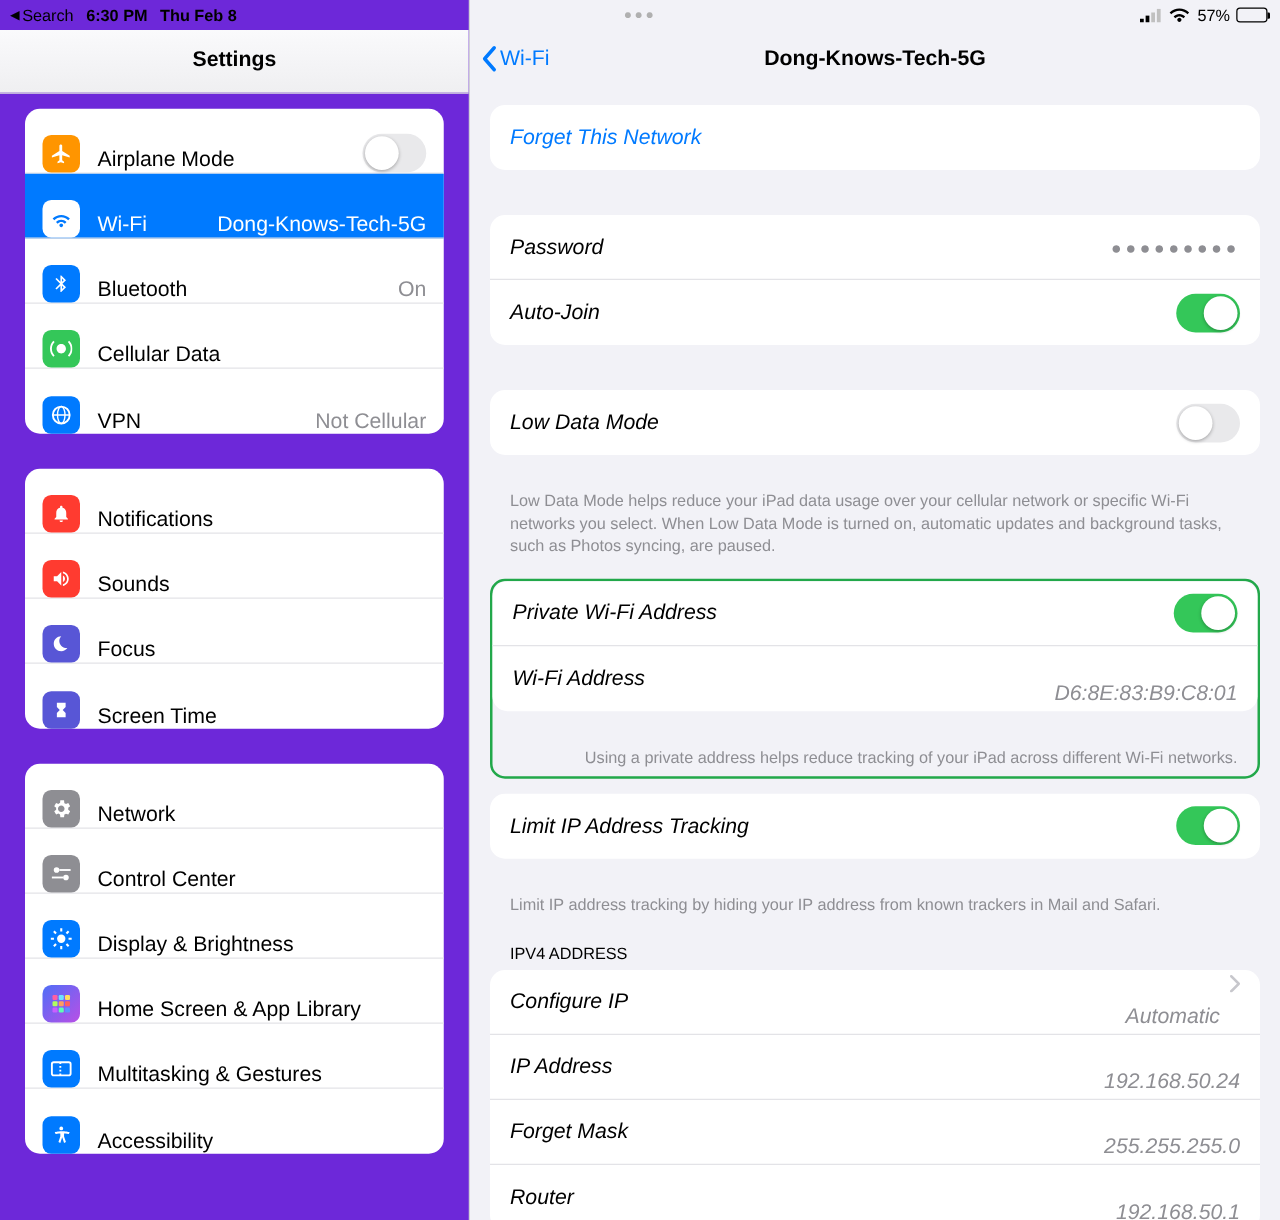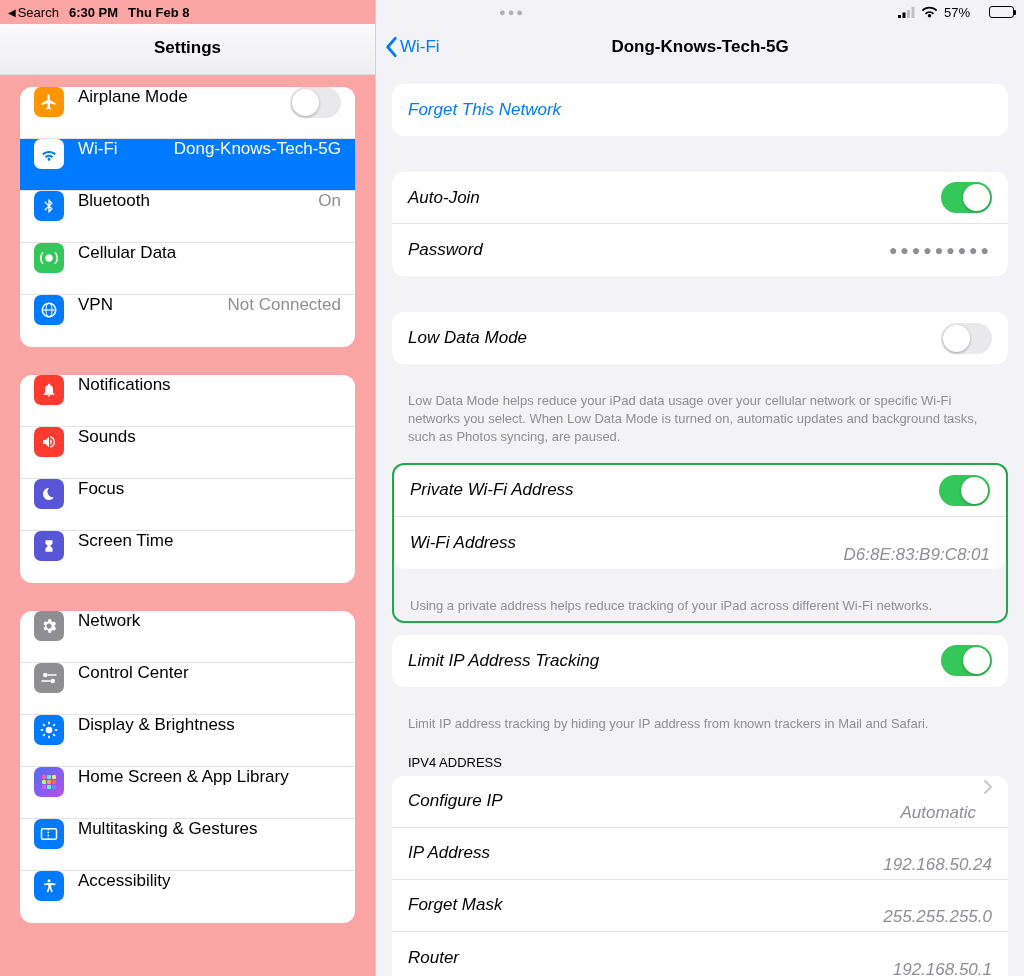--- a/index.html
+++ b/index.html
@@ -18,42 +18,42 @@
   .status-bar {
     position: absolute; top: 0; left: 0; right: 0; height: 24px;
     display: flex; align-items: center; padding: 0 10px 0 8px;
     font-size: 13px; font-weight: 600;
   }
   .status-left { display: flex; gap: 10px; align-items: center; }
   .status-back { font-weight: 500; display: flex; align-items: center; gap: 2px; }
   .status-back .tri { font-size: 10px; }
   .status-right { margin-left: auto; display: flex; align-items: center; gap: 6px; }
   .status-icon { display: inline-flex; }
-  .battery-wrap { display: flex; align-items: center; gap: 19px; font-size: 13px; font-weight: 500;}
+  .battery-wrap { display: flex; align-items: center; gap: 5px; font-size: 13px; font-weight: 500;}
   .battery { width: 25px; height: 12px; border: 1px solid #000; border-radius: 3px; position: relative; }
   .battery::after { content: ""; position: absolute; right: -3px; top: 3px; width: 2px; height: 5px; background: #000; border-radius: 0 1px 1px 0; }
   .battery .fill { background: #000; height: 100%; border-radius: 2px; }
   .dots-handle { position: absolute; top: 6px; left: 50%; transform: translateX(-50%); color: #b0b0b0; letter-spacing: 2px; font-size: 11px; }
 
   
   .sidebar {
     width: 376px; height: 100%; border-right: 1px solid #d0d0d5;
-    background: #fca5a5; padding-top: 24px; overflow: hidden;
+    background: #6d28d9; padding-top: 24px; overflow: hidden;
   }
   .sidebar-title {
     text-align: center; font-size: 17px; font-weight: 600; padding: 14px 0 16px;
     border-bottom: 1px solid #dcdcde;
     background: linear-gradient(#fafafc,#efeff1);
   }
   .sidebar-scroll { padding: 12px 20px 0; height: calc(100% - 54px); overflow-y: auto; }
   .group {
     background: #fff; border-radius: 12px; margin-bottom: 28px;
   }
   .row {
-    display: flex; align-items: flex-start; min-height: 52px; padding: 0 14px;
+    display: flex; align-items: flex-end; min-height: 52px; padding: 0 14px;
     border-bottom: 0.5px solid #e3e3e7;
   }
   .group .row:last-child { border-bottom: none; }
   .row .iconbox {
     width: 30px; height: 30px; border-radius: 7px; margin-right: 14px;
     display: flex; align-items: center; justify-content: center; flex-shrink: 0;
     color: #fff;
   }
   .row .label { flex: 1; font-size: 17px; }
   .row .val { color: #8e8e93; font-size: 17px; }
@@ -99,21 +99,21 @@
   .dgroup .drow:last-child { border-bottom: none; }
   .drow .dlabel { font-size: 17px; }
   .drow .dval { color: #8e8e93; font-size: 17px; margin-top: 24px; }
   .drow.link .dlabel { color: #007aff; }
   .footer-text {
     color: #8e8e93; font-size: 13px; padding: 4px 16px 16px; line-height: 1.4; margin-top: 24px;
   }
   .section-header {
     color: #000000; font-size: 13px; padding: 6px 16px 6px; text-transform: uppercase;
   }
-  .highlight-box { border: 2px solid #22a84a; border-radius: 12px; padding-bottom: 4px; margin-bottom: 12px; }
+  .highlight-box { border: 2px solid #22a84a; border-radius: 12px; padding-bottom: 4px; margin-bottom: 12px; text-align: right; }
   .highlight-box .dgroup { margin-bottom: 4px; }
   .chevron { color:#c7c7cc; margin-left:8px; }
   .pwdots { color:#8e8e93; letter-spacing:3px; font-size:14px; }
 </style>
 </head>
 <body>
 
 <div class="status-bar">
   <div class="status-left">
     <span class="status-back">
@@ -191,21 +191,21 @@
         </div>
         <div class="row">
           <span class="iconbox ic-blue">
             <svg width="18" height="18" viewBox="0 0 24 24" fill="#fff">
                 <circle cx="12" cy="12" r="9" fill="none" stroke="#fff" stroke-width="2"></circle>
                 <ellipse cx="12" cy="12" rx="4" ry="9" fill="none" stroke="#fff" stroke-width="1.5"></ellipse>
                 <line x1="3" y1="12" x2="21" y2="12" stroke="#fff" stroke-width="1.5"></line>
               </svg>
           </span>
           <span class="label">VPN</span>
-          <span class="val">Not Connected</span>
+          <span class="val">Not Cellular</span>
         </div>
       </div>
 
       <div class="group">
         <div class="row">
           <span class="iconbox ic-red">
             <svg width="16" height="18" viewBox="0 0 24 24" fill="#fff">
                 <path d="M12 22c1.1 0 2-.9 2-2h-4c0 1.1.9 2 2 2zm6-6v-5c0-3.07-1.64-5.64-4.5-6.32V4c0-.83-.67-1.5-1.5-1.5s-1.5.67-1.5 1.5v.68C7.63 5.36 6 7.92 6 11v5l-2 2v1h16v-1l-2-2z"></path>
               </svg>
           </span>
@@ -329,28 +329,28 @@
 
       <div class="dgroup">
         <div class="drow link">
           <span class="dlabel">Forget This Network</span>
         </div>
       </div>
       <div style="height:24px"></div>
 
       <div class="dgroup">
         <div class="drow">
+          <span class="dlabel">Password</span>
+          <span class="pwdots">●●●●●●●●●</span>
+        </div>
+        <div class="drow">
           <span class="dlabel">Auto-Join</span>
           <span class="toggle on">
               <span class="knob"></span>
             </span>
-        </div>
-        <div class="drow">
-          <span class="dlabel">Password</span>
-          <span class="pwdots">●●●●●●●●●</span>
         </div>
       </div>
       <div style="height:24px"></div>
 
       <div class="dgroup">
         <div class="drow">
           <span class="dlabel">Low Data Mode</span>
           <span class="toggle">
               <span class="knob"></span>
             </span>

